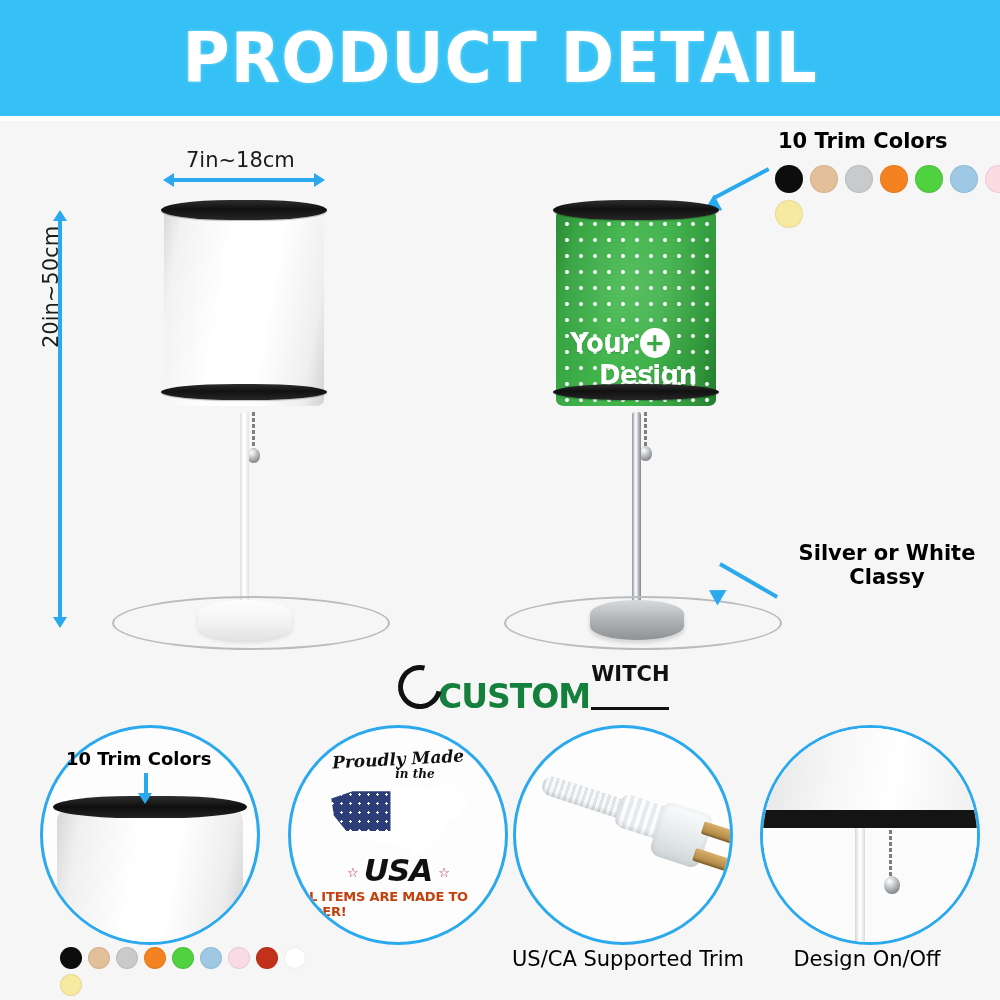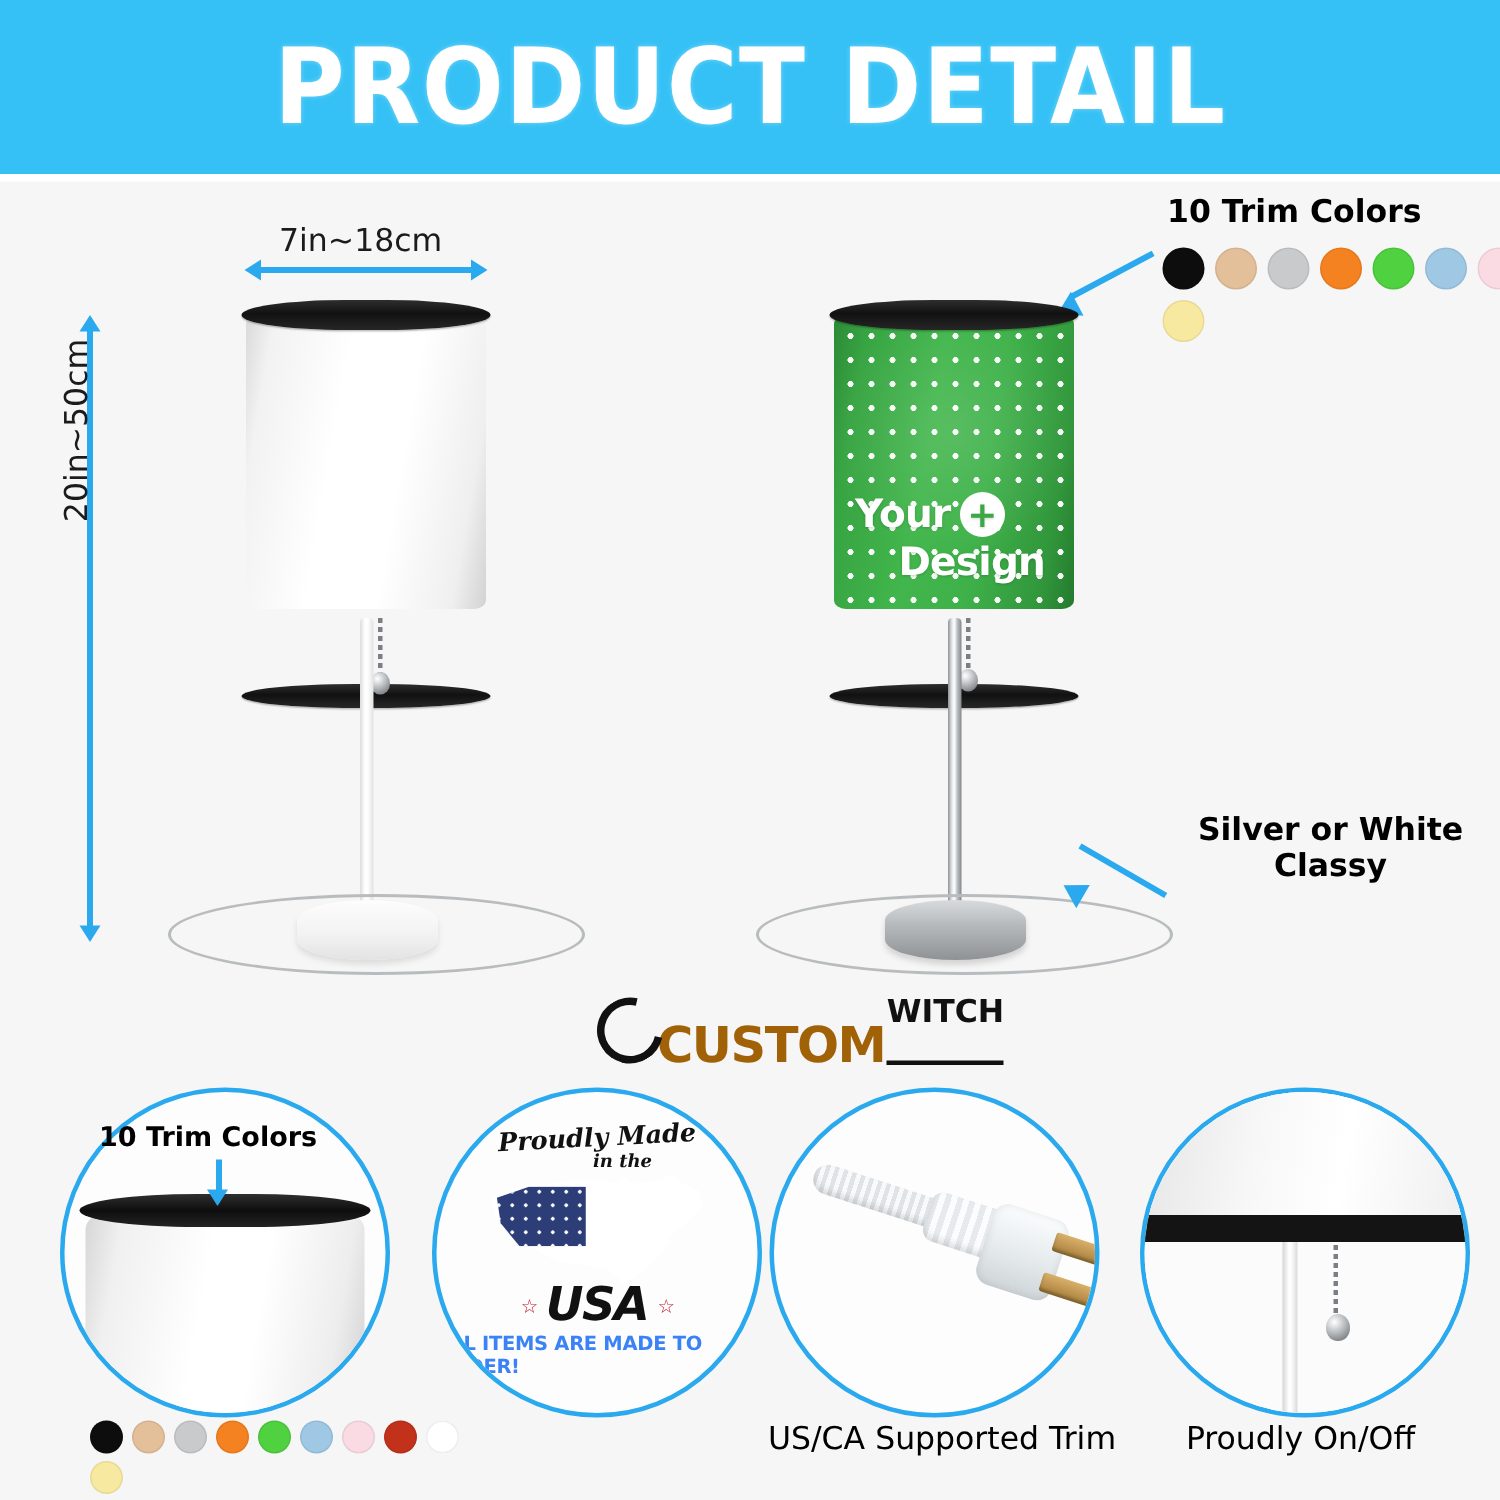--- a/index.html
+++ b/index.html
@@ -53,21 +53,21 @@
   .dim-v .ar-b{bottom:0;border-top:11px solid #2aa9ee;}
   .dim-v-label{
     position:absolute;left:-24px;top:275px;width:150px;
     font-size:21px;text-align:center;
     transform:rotate(-90deg);transform-origin:center center;
   }
 
   
   .lamp{position:absolute;}
 
-  .shade{position:absolute;width:160px;height:272px;}
+  .shade{position:absolute;width:160px;height:200px;}
   .shade .body{
     position:absolute;left:0;top:10px;width:160px;height:196px;
     border-radius:8px/6px;
     overflow:hidden;
   }
   .shade .body.white{
     background:linear-gradient(100deg,#d9d9d9 0%,#f2f2f2 10%,#ffffff 38%,#ffffff 62%,#efefef 88%,#d2d2d2 100%);
   }
   .shade .body.green{
     background:
@@ -133,21 +133,21 @@
   .sw.small{width:22px;height:22px;}
   .swatch-row.small{gap:6px;margin-bottom:5px;}
 
   
   .logo{position:absolute;left:398px;top:664px;display:flex;align-items:flex-end;}
   .logo .c-mark{
     width:34px;height:34px;border-radius:50%;
     border:5px solid #111;border-right-color:transparent;
     transform:rotate(-32deg);margin-right:-4px;margin-bottom:3px;
   }
-  .logo .custom{font-size:33px;font-weight:bold;letter-spacing:-1px;color:#a16207;line-height:.95;}
+  .logo .custom{font-size:33px;font-weight:bold;letter-spacing:-1px;color:#15803d;line-height:.95;}
   .logo .witch-wrap{display:flex;flex-direction:column;align-items:stretch;margin-left:1px;margin-bottom:2px;gap:20px;}
   .logo .witch{font-size:21px;font-weight:bold;letter-spacing:0px;color:#111;line-height:1;}
   .logo .witch-bar{height:3px;background:#111;margin-top:2px;}
 
   
   .feature{position:absolute;}
   .circle{
     position:absolute;border-radius:50%;
     border:3px solid #2aa9ee;background:#fdfdfd;overflow:hidden;
   }
@@ -177,21 +177,21 @@
   }
   .usa-map .union{
     position:absolute;left:3%;top:12%;width:42%;height:52%;
     background:#2c3d77;
     background-image:radial-gradient(circle,#fff 1px,rgba(255,255,255,0) 1.3px);
     background-size:9px 9px;
     clip-path:polygon(6% 20%,40% 2%,100% 2%,100% 100%,30% 100%,10% 62%);
   }
   .usa-word{font-size:31px;font-weight:bold;font-style:italic;color:#111;line-height:1;letter-spacing:-1px;margin-top:-4px;}
   .usa-star{color:#bf2033;font-size:13px;margin:0 6px;vertical-align:middle;}
-  .usa-sub{font-size:13px;font-weight:bold;color:#3b82f6;margin-top:3px;letter-spacing:-.2px;}
+  .usa-sub{font-size:13px;font-weight:bold;color:#c2410c;margin-top:3px;letter-spacing:-.2px;}
 
   
   .plug{position:absolute;left:26px;top:62px;width:180px;height:110px;transform:rotate(18deg);}
   .plug .cable{position:absolute;left:-14px;top:14px;width:92px;height:20px;border-radius:10px;
     background:repeating-linear-gradient(90deg,#dfe3e5 0 3px,#f7f9fa 3px 6px);
     box-shadow:inset 0 -3px 4px rgba(0,0,0,.12);}
   .plug .neck{position:absolute;left:66px;top:8px;width:52px;height:34px;border-radius:8px;
     background:repeating-linear-gradient(90deg,#e6eaec 0 4px,#fafcfd 4px 8px);
     box-shadow:inset 0 -3px 5px rgba(0,0,0,.12);}
   .plug .body{position:absolute;left:108px;top:2px;width:52px;height:56px;border-radius:10px;
@@ -374,16 +374,16 @@
   <div class="feature" style="left:760px;top:725px;width:220px;height:250px;">
     <div class="circle" style="left:0;top:0;width:214px;height:214px;">
       <div class="btn-crop">
         <div class="shade-bot"></div>
         <div class="blackbar"></div>
         <div class="pole2"></div>
         <div class="chain" style="left:126px;top:102px;height:48px;"></div>
         <div class="chain-ball" style="left:121px;top:148px;width:16px;height:18px;"></div>
       </div>
     </div>
-    <div class="feature-caption" style="left:0;top:222px;width:214px;">Proudly On/Off</div>
+    <div class="feature-caption" style="left:0;top:222px;width:214px;">Design On/Off</div>
   </div>
 
 </div>
 
 </body></html>

